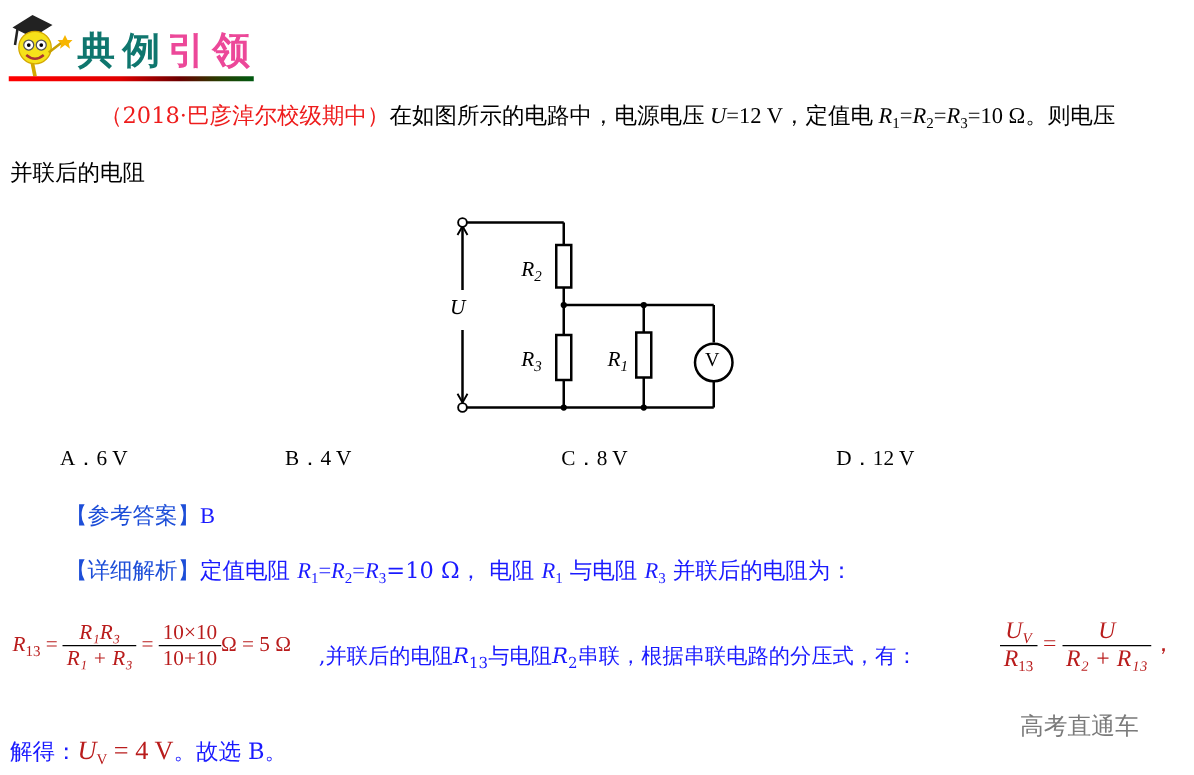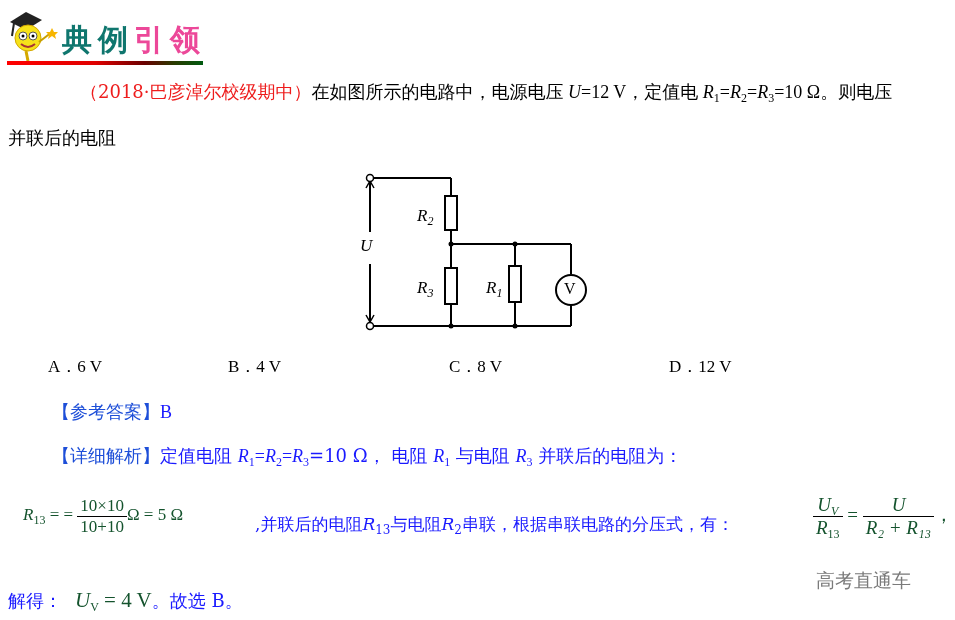--- a/index.html
+++ b/index.html
@@ -29,21 +29,21 @@
   .ans { left:52px; top:400px; font-size:18px; white-space:nowrap; }
   .red { color:#1d4ed8; }
   .blue { color:#1a1aff; }
   .analysis { left:52px; top:444px; font-size:18px; white-space:nowrap; }
   .kai { font-family:"DejaVu Serif",serif; }
   
   .fline { top:496px; font-size:17px; white-space:nowrap; }
   .frac { display:inline-block; vertical-align:middle; text-align:center; }
   .frac .num { display:block; padding:0 3px; }
   .frac .den { display:block; border-top:1.4px solid #000; padding:0 3px; }
-  .math { font-family:"Liberation Serif",serif; color:#14532d;margin-left:13px; }
+  .math { font-family:"Liberation Serif",serif; color:#b91c1c; }
   .final { left:8px; top:588px; font-size:18px; white-space:nowrap; }
   .watermark { left:816px; top:568px; font-size:19px; color:#7a7a7a; font-family:"DejaVu Sans",sans-serif; }
 </style>
 </head>
 <body>
 
 <div class="abs mascot">
   <svg width="56" height="55" viewBox="0 0 56 55">
     <polygon points="4,14 20,4 36,12 20,22" fill="#222"></polygon>
     <line x1="8" y1="15" x2="6" y2="28" stroke="#222" stroke-width="2"></line>
@@ -120,21 +120,21 @@
 <div class="abs ans">
   <span class="red">【参考答案】</span><span class="blue">B</span>
 </div>
 
 <div class="abs analysis">
   <span class="red">【详细解析】</span><span class="blue kai">定值电阻 </span><i class="blue">R</i><sub class="blue">1</sub><span class="blue">=</span><i class="blue">R</i><sub class="blue">2</sub><span class="blue">=</span><i class="blue">R</i><sub class="blue">3</sub><span class="blue kai">=10 Ω， 电阻 </span><i class="blue">R</i><sub class="blue">1</sub><span class="blue kai"> 与电阻 </span><i class="blue">R</i><sub class="blue">3</sub><span class="blue kai"> 并联后的电阻为：</span>
 </div>
 
 <div class="abs fline math" style="left:10px;">
   <i>R</i><sub>13</sub> =
-   =
+  <span class="frac"><i class="num">R₁R₃</i><i class="den">R₁ + R₃</i></span> =
   <span class="frac"><span class="num">10×10</span><span class="den">10+10</span></span><span>Ω = 5 Ω</span>
 </div>
 <div class="abs fline blue kai" style="left:255px;top:513px;text-align:center;">
   <span> ,</span><span>并联后的电阻</span><i>R</i><sub>13</sub><span>与电阻</span><i>R</i><sub>2</sub><span>串联，根据串联电路的分压式，有：</span>
 </div>
 <div class="abs fline math" style="left:800px;top:494px;font-size:19px;">
   <span class="frac"><span class="num"><i>U</i><sub><i>V</i></sub></span><span class="den"><i>R</i><sub>13</sub></span></span> =
   <span class="frac"><i class="num">U</i><i class="den">R₂ + R₁₃</i></span><span>，</span>
 </div>
 

